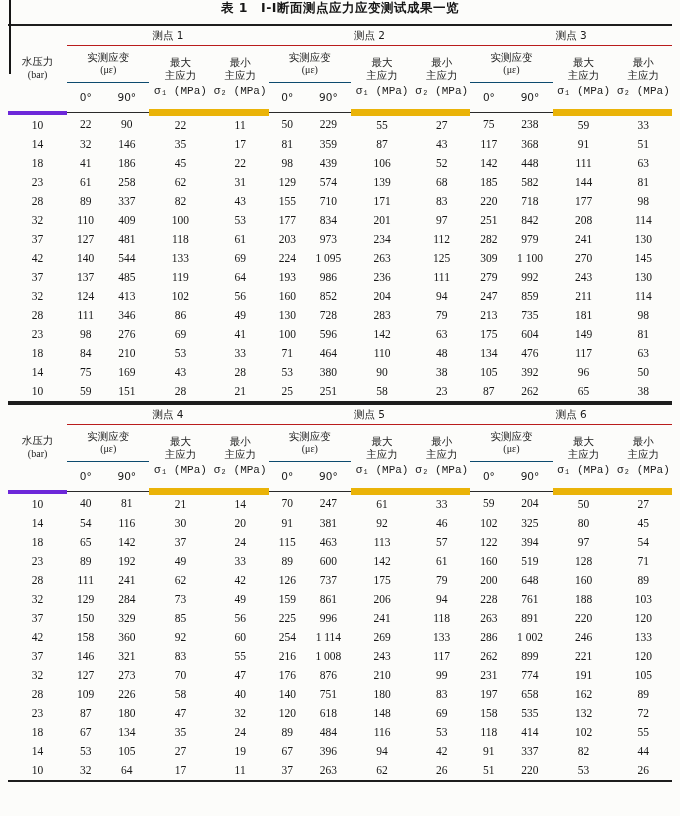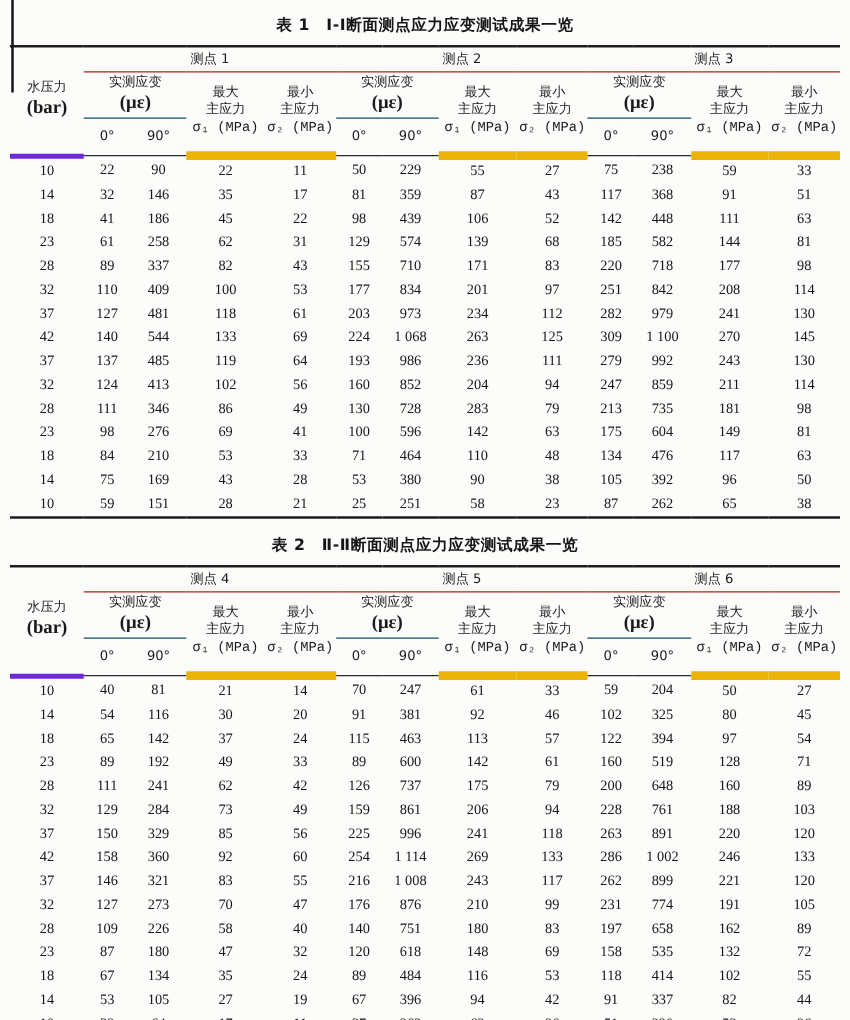--- a/index.html
+++ b/index.html
@@ -7,42 +7,42 @@
     position:relative; width:680px; height:816px; margin:0 auto;
     background:#fcfcfa; overflow:hidden;
     font-family:"Liberation Serif","DejaVu Serif",serif; color:#1c1c1c;
   }
   .scan-line { position:absolute; left:9px; top:0; width:2px; height:74px; background:#151515; }
   .tbl-title {
     text-align:center; font-weight:bold; font-size:12.5px;
     font-family:"DejaVu Sans","Liberation Sans",sans-serif;
     color:#161616; letter-spacing:0.5px;
   }
-  .title-1 { padding-top:12px; margin-bottom:7px; }
+  .title-1 { margin-bottom:7px; }
   .title-2 { margin-top:13px; margin-bottom:7px; }
   table.results {
     border-collapse:collapse; table-layout:fixed;
     width:664px; margin:0 auto;
     border-top:2px solid #1d1d1d;
   }
   table.results th, table.results td {
     padding:0; text-align:center; vertical-align:middle;
     font-weight:normal; line-height:1.25;
   }
   thead th {
     font-family:"DejaVu Sans","Liberation Sans",sans-serif;
     font-size:10.5px; font-weight:600; color:#1a1a1a;
   }
   th.pt { height:19px; border-bottom:1px solid #b91c1c; }
   th.strain { height:36px; border-bottom:1px solid #0c4a6e; }
   th.sig  { border-bottom:7px solid #eab308; }
   th.pressure { border-bottom:4px solid #6d28d9; }
   th.deg { height:29px; border-bottom:1px solid #2a2a2a; font-weight:600; }
   th.sig .sigline { font-family:Liberation Mono, monospace; font-weight:normal; font-size:11px; margin-top:3px; }
-  th.strain .unit, th.pressure .unit { font-family:"Liberation Serif","DejaVu Serif",serif; font-weight:bold; font-size:15px; }
+  th.strain .unit, th.pressure .unit { font-family:"Liberation Serif","DejaVu Serif",serif; font-weight:normal; font-size:10px; }
   tbody td { height:19px; font-size:11.5px; color:#161616; }
   tbody tr:last-child td { border-bottom:2px solid #1d1d1d; }
 </style>
 </head>
 <body>
 
 <div class="page">
   <div class="scan-line"></div>
 
   <div class="tbl-title title-1">表 1　Ⅰ-Ⅰ断面测点应力应变测试成果一览</div>
@@ -231,21 +231,21 @@
           <td>241</td>
           <td>130</td>
         </tr>
         <tr>
           <td>42</td>
           <td>140</td>
           <td>544</td>
           <td>133</td>
           <td>69</td>
           <td>224</td>
-          <td>1 068</td>
+          <td>1 095</td>
           <td>263</td>
           <td>125</td>
           <td>309</td>
           <td>1 100</td>
           <td>270</td>
           <td>145</td>
         </tr>
         <tr>
           <td>37</td>
           <td>137</td>
@@ -347,21 +347,20 @@
           <td>58</td>
           <td>23</td>
           <td>87</td>
           <td>262</td>
           <td>65</td>
           <td>38</td>
         </tr>
       </tbody>
     </table>
 
-  <div class="tbl-title title-2">表 2　Ⅱ-Ⅱ断面测点应力应变测试成果一览</div>
   <table class="results">
       <colgroup>
         <col style="width: 59px;">
         <col style="width: 37px;">
         <col style="width: 45px;">
         <col style="width: 62px;">
         <col style="width: 57px;">
         <col style="width: 37px;">
         <col style="width: 45px;">
         <col style="width: 62px;">

